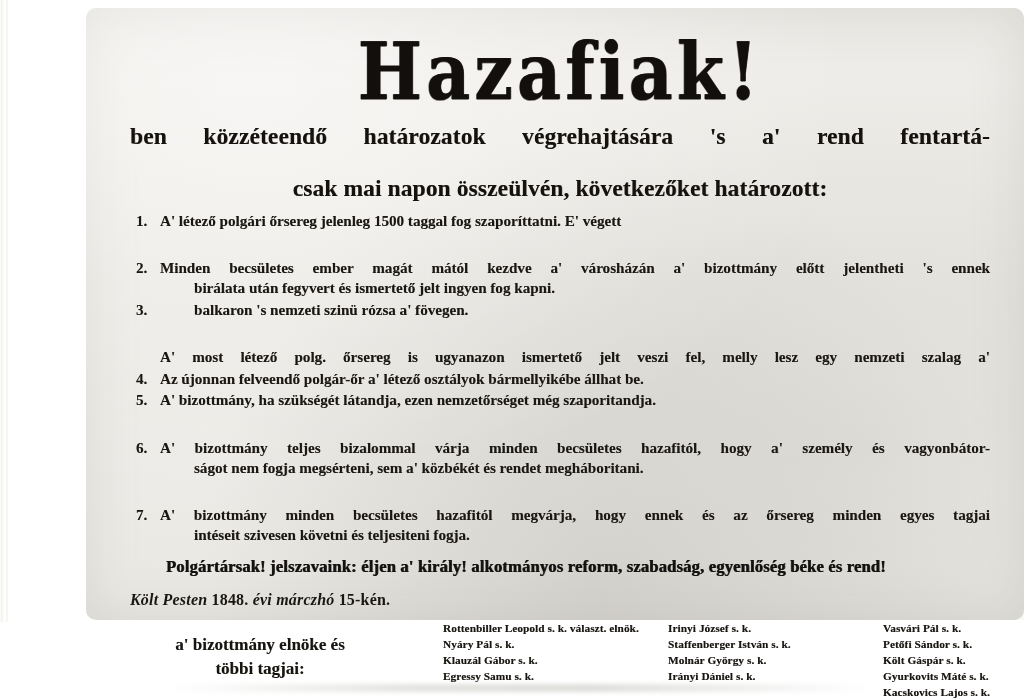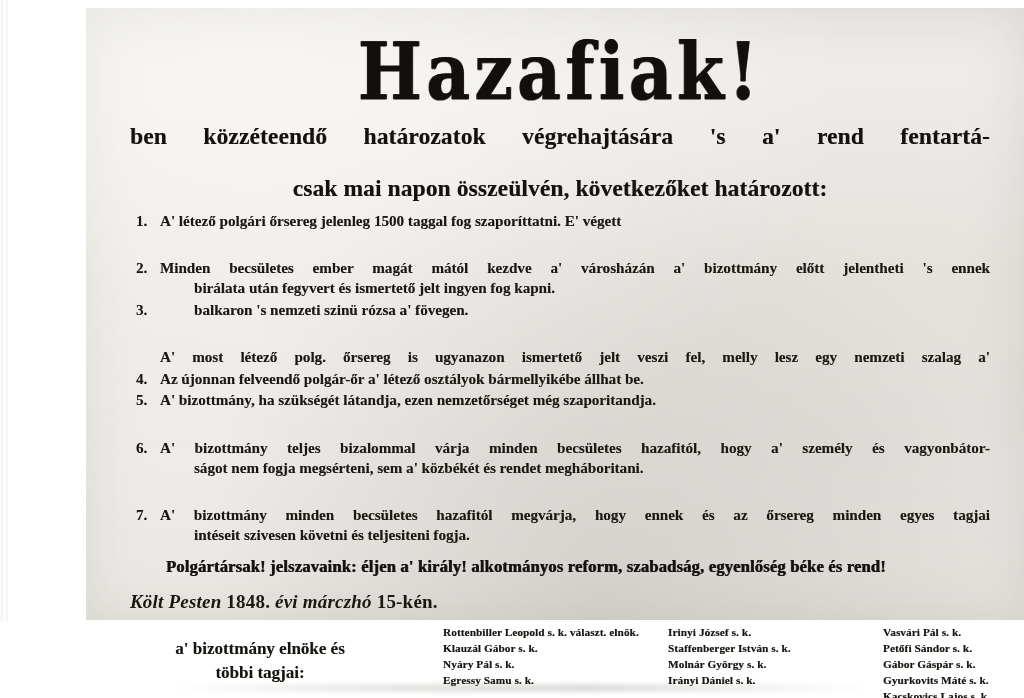--- a/index.html
+++ b/index.html
@@ -41,20 +41,21 @@
   
   #poster-sheet {
     position: absolute;
     left: 86px;
     top: 8px;
     width: 938px;
     height: 612px;
     background:
       linear-gradient(180deg, #eceae6 0%, #eeece8 12%, #eae8e3 45%, #edebe7 78%, #e9e7e2 100%);
     box-shadow: inset 0 0 50px rgba(160,158,150,.25);
+    border-radius: 10px;
   }
   
   #poster-sheet::after {
     content: "";
     position: absolute;
     inset: 0;
     background:
       radial-gradient(ellipse at 18% 12%, rgba(255,255,255,.55) 0%, rgba(255,255,255,0) 55%),
       radial-gradient(ellipse at 82% 72%, rgba(170,168,160,.18) 0%, rgba(255,255,255,0) 60%),
       radial-gradient(ellipse at 55% 96%, rgba(150,148,140,.22) 0%, rgba(255,255,255,0) 55%);
@@ -152,21 +153,21 @@
     color: #141210;
     text-shadow: .55px 0 0 rgba(20,18,16,.75), -.35px 0 0 rgba(20,18,16,.45);
     white-space: nowrap;
   }
 
   
   .dateline {
     margin: 4px 0 0 0;
     font-style: italic;
     font-weight: 700;
-    font-size: 19px;
+    font-size: 16px;
     letter-spacing: .2px;
     color: #1a1712;
   }
   .dateline .plain { font-style: normal; }
 
   
   .signature-block {
     display: flex;
     align-items: flex-start;
     margin-top: 12px;
@@ -297,36 +298,36 @@
 
         <div class="sig-label">
           <span class="sl">a' bizottmány elnöke és</span>
           <span class="sl">többi tagjai:</span>
         </div>
 
         <div class="sig-columns">
 
           <div class="sig-col c1">
             <span class="sig-name">Rottenbiller Leopold s. k. választ. elnök.</span>
+            <span class="sig-name">Nyáry Pál s. k.</span>
             <span class="sig-name">Klauzál Gábor s. k.</span>
-            <span class="sig-name">Nyáry Pál s. k.</span>
             <span class="sig-name">Egressy Samu s. k.</span>
           </div>
 
           <div class="sig-col c2">
             <span class="sig-name">Irinyi József s. k.</span>
             <span class="sig-name">Staffenberger István s. k.</span>
             <span class="sig-name">Molnár György s. k.</span>
             <span class="sig-name">Irányi Dániel s. k.</span>
           </div>
 
           <div class="sig-col c3">
             <span class="sig-name">Vasvári Pál s. k.</span>
             <span class="sig-name">Petőfi Sándor s. k.</span>
-            <span class="sig-name">Gábor Gáspár s. k.</span>
+            <span class="sig-name">Költ Gáspár s. k.</span>
             <span class="sig-name">Gyurkovits Máté s. k.</span>
             <span class="sig-name">Kacskovics Lajos s. k.</span>
           </div>
 
         </div>
       </div>
 
     </div>
   </div>
 

